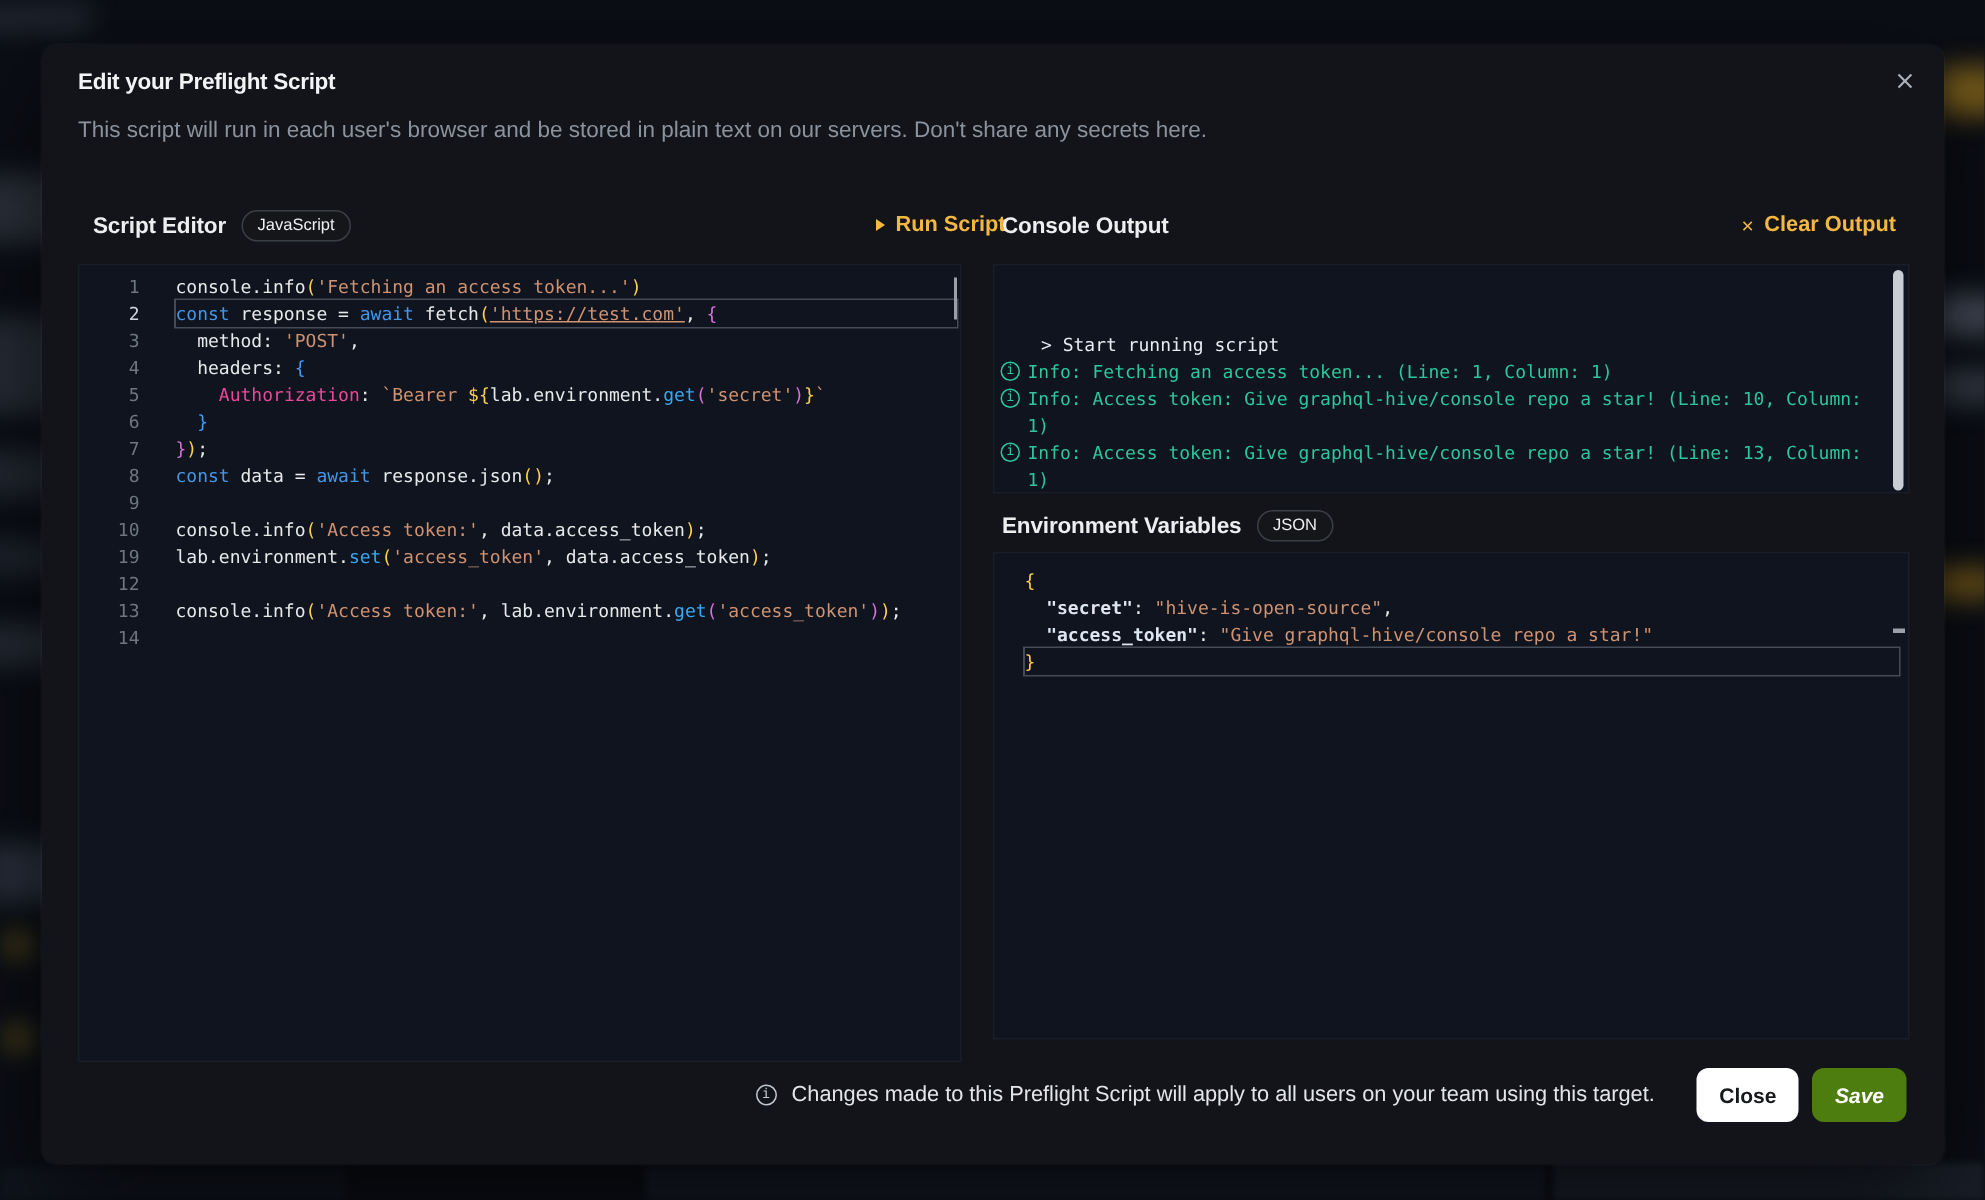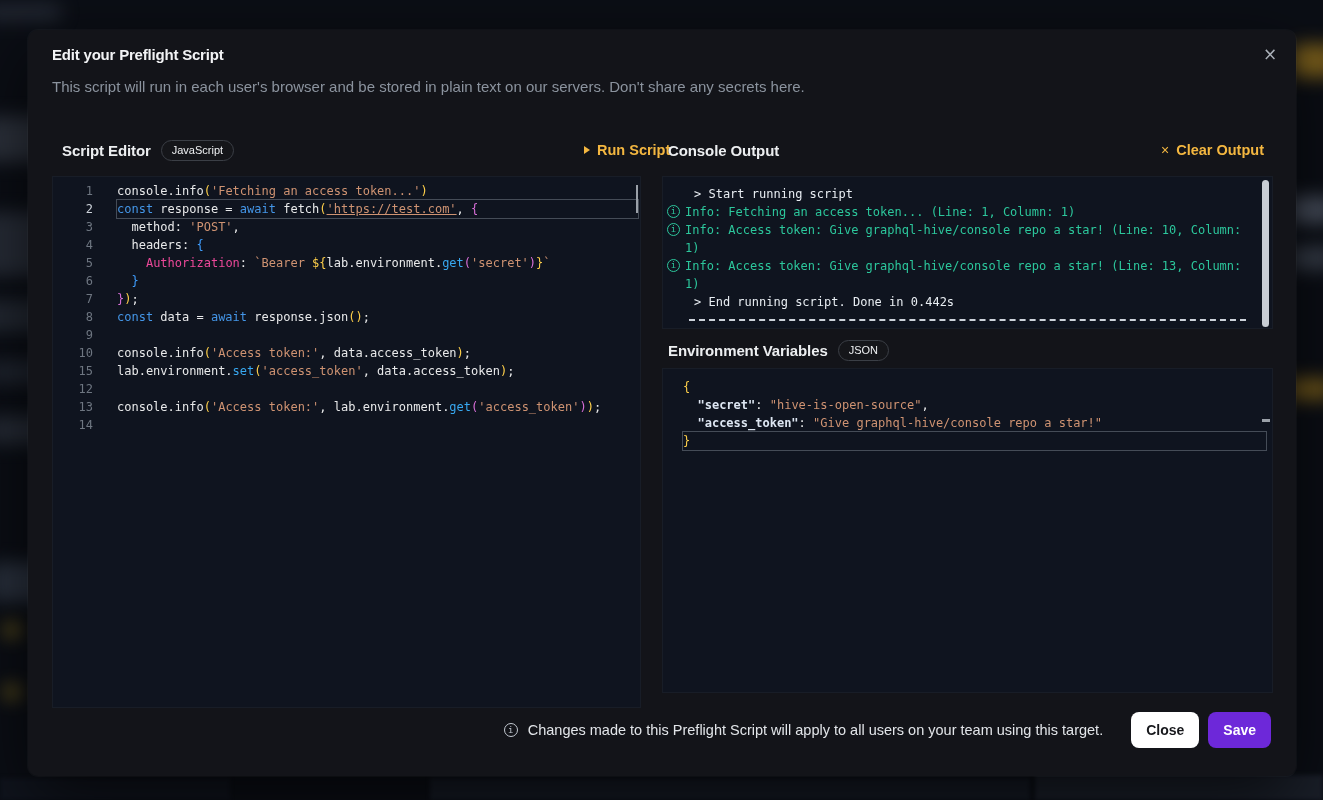--- a/index.html
+++ b/index.html
@@ -68,21 +68,21 @@
   .tok.str   { color:#cf9372; }
   .tok.link  { color:#cf9372; text-decoration:underline; }
   .tok.prop  { color:#ec4899;text-align:center; }
   .tok.key   { color:#dde6f2; font-weight:700; }
   .tok.b1    { color:#ffd04a; }
   .tok.b2    { color:#d96fd9; }
   .tok.b3    { color:#3f9eff; }
 
   
   .crow { line-height:18px; }
-  .crow.sys { padding-left:31px; color:#e8edf2; }
+  .crow.sys { padding-left:31px; color:#e8edf2;margin-top:36px; }
   .crow.info { display:flex; gap:5px; padding-left:4px; padding-right:18px; color:#2cc79c; }
   .info-ic {
     flex:none; width:13px; height:13px; margin-top:2px; border:1px solid #2cc79c; border-radius:50%;
     color:#2cc79c; font-size:9px; line-height:11px; text-align:center; font-family:"DejaVu Sans Mono", monospace;
   }
   .ctext { overflow-wrap:break-word; min-width:0; }
   .sep { border-top:2px dashed #ccd2da; margin:8px 26px 0 26px; }
   .cscroll { position:absolute; right:3px; top:3px; width:7px; height:147px; background:#c8cdd4; border-radius:4px; }
   .ruler-mark-v { position:absolute; right:2px; top:8px; width:2px; height:28px; background:#9aa0a8; }
   .ruler-mark-h { position:absolute; right:2px; top:50px; width:8px; height:3px; background:#9aa0a8; }
@@ -90,21 +90,21 @@
   
   .footer { position:absolute; left:24px; right:25px; top:682px; height:36px; display:flex; align-items:center; justify-content:flex-end; }
   .note-wrap { display:flex; align-items:center; gap:10px; margin-right:28px; }
   .foot-ic {
     flex:none; width:14px; height:14px; border:1px solid #c3c9d1; border-radius:50%;
     color:#c3c9d1; font-size:9px; line-height:12px; text-align:center; font-family:"DejaVu Sans Mono", monospace;
   }
   .note { font-size:14.5px; color:#e2e5e9; }
   .btn { height:36px; border:none; border-radius:8px; font-size:14px; font-weight:600; cursor:pointer; font-family:"Liberation Sans", sans-serif; padding:0 15px; }
   .btn.close { background:#ffffff; color:#17181c; margin-right:9px; }
-  .btn.save  { background:#6d28d9; color:#ffffff; }
+  .btn.save  { background:#4d7c0f; color:#ffffff;font-style:italic; }
 </style>
 </head>
 <body>
 
 <div class="backdrop">
   <div class="blob" style="left:-18px;top:4px;width:80px;height:16px;background:#2a303c;opacity:.8"></div>
   <div class="blob" style="left:-16px;top:116px;width:100px;height:46px;background:#3e4450;opacity:.65"></div>
   <div class="blob" style="left:-16px;top:212px;width:80px;height:64px;background:#3a414e;opacity:.6"></div>
   <div class="blob" style="left:-20px;top:300px;width:70px;height:32px;background:#333a46;opacity:.6"></div>
   <div class="blob" style="left:-12px;top:360px;width:58px;height:24px;background:#2e3542;opacity:.6"></div>
@@ -175,21 +175,21 @@
         </div>
         <div class="cl">
           <span class="ln">9</span>
           <span class="lc">&nbsp;</span>
         </div>
         <div class="cl">
           <span class="ln">10</span>
           <span class="lc"><span class="tok plain">console.info</span><span class="tok b1">(</span><span class="tok str">'Access token:'</span><span class="tok plain">, data.access_token</span><span class="tok b1">)</span><span class="tok plain">;</span></span>
         </div>
         <div class="cl">
-          <span class="ln">15</span>
+          <span class="ln">19</span>
           <span class="lc"><span class="tok plain">lab.environment.</span><span class="tok meth">set</span><span class="tok b1">(</span><span class="tok str">'access_token'</span><span class="tok plain">, data.access_token</span><span class="tok b1">)</span><span class="tok plain">;</span></span>
         </div>
         <div class="cl">
           <span class="ln">12</span>
           <span class="lc">&nbsp;</span>
         </div>
         <div class="cl">
           <span class="ln">13</span>
           <span class="lc"><span class="tok plain">console.info</span><span class="tok b1">(</span><span class="tok str">'Access token:'</span><span class="tok plain">, lab.environment.</span><span class="tok meth">get</span><span class="tok b2">(</span><span class="tok str">'access_token'</span><span class="tok b2">)</span><span class="tok b1">)</span><span class="tok plain">;</span></span>
         </div>

